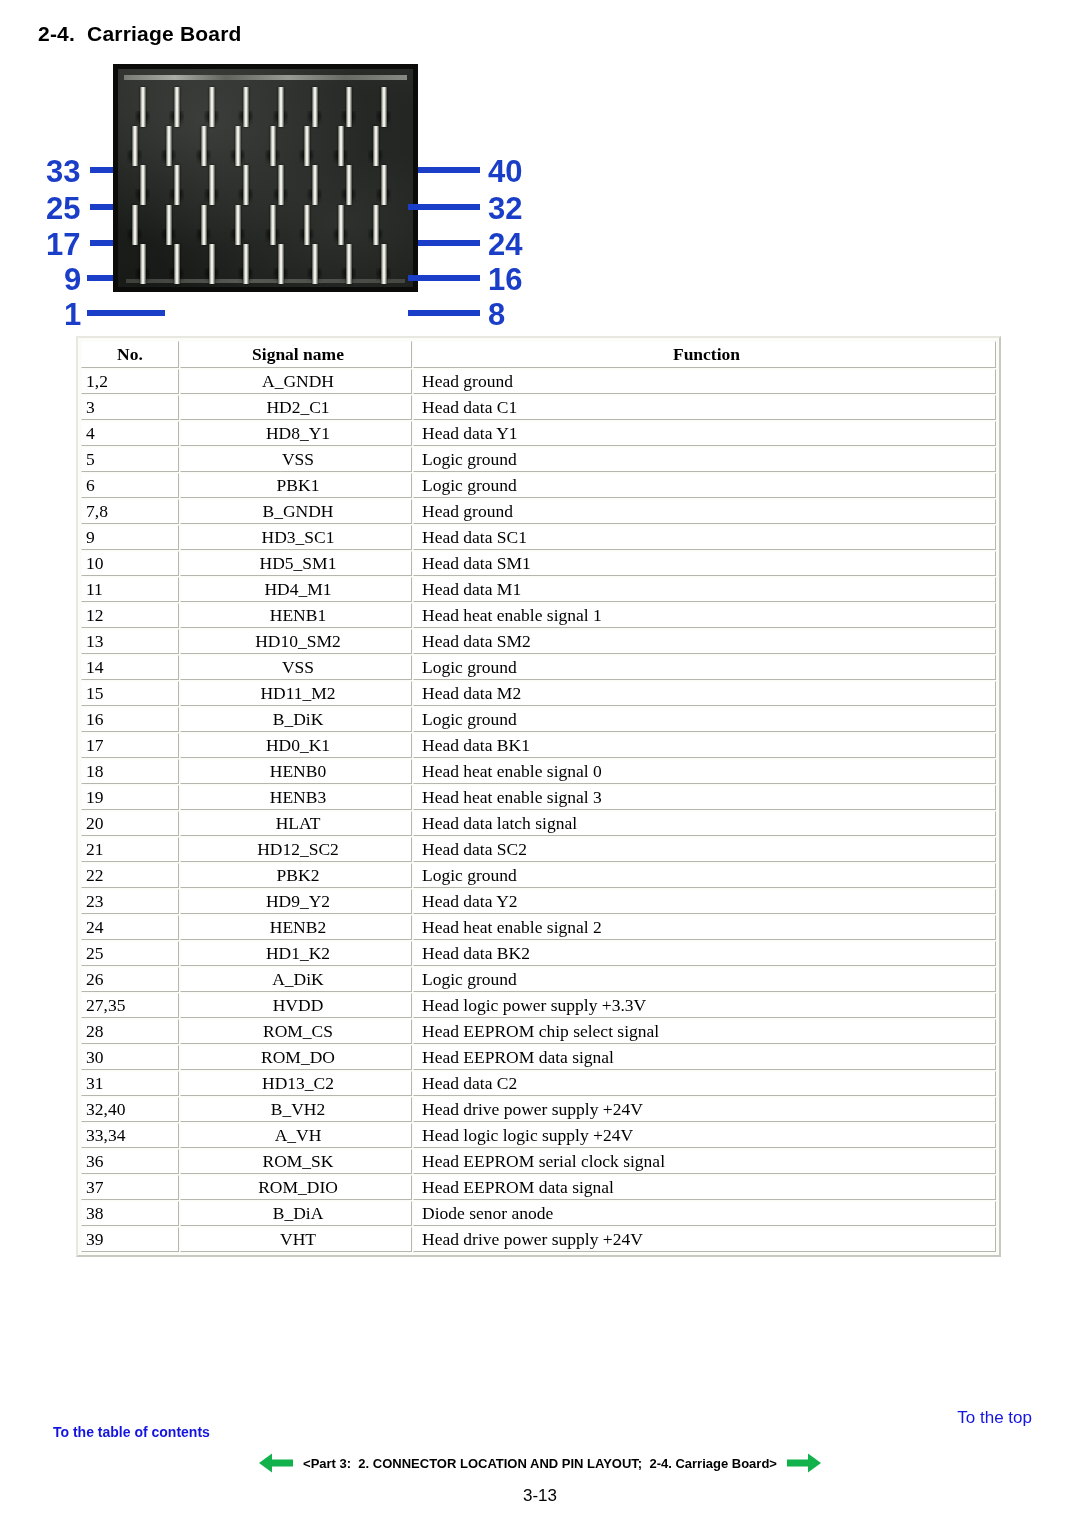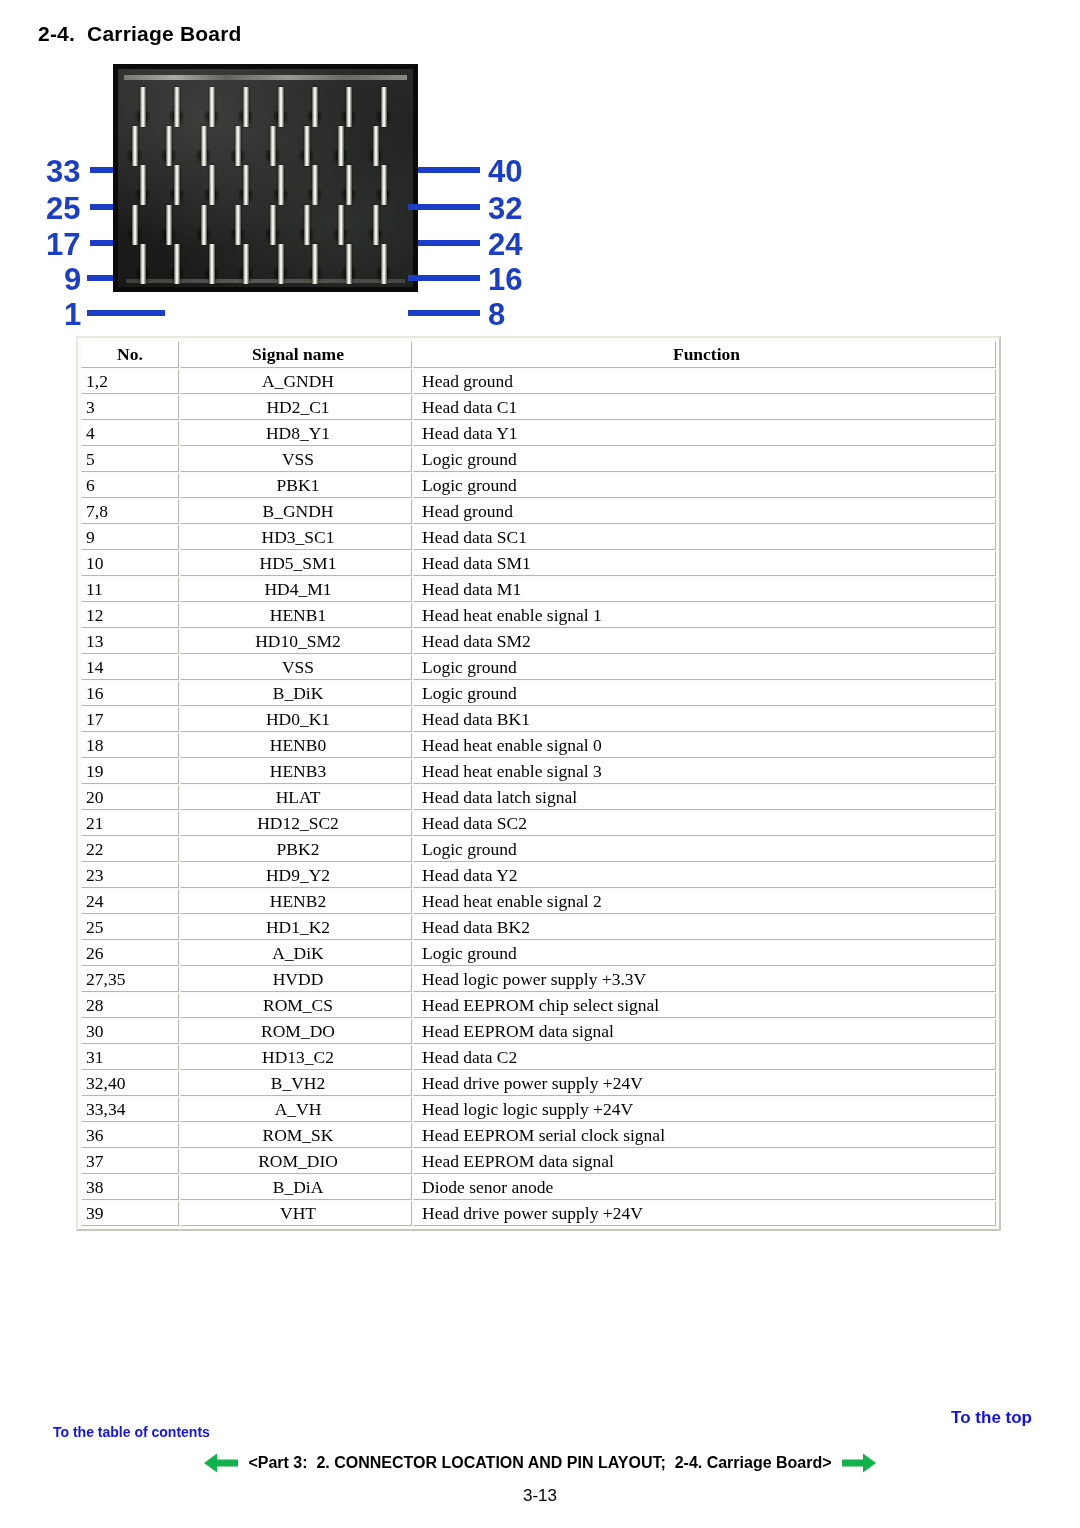--- a/index.html
+++ b/index.html
@@ -179,42 +179,42 @@
     font-size: 14px;
     color: #1414e0;
     white-space: pre;
     cursor: pointer;
   }
   .link-top {
     position: absolute;
     right: 48px;
     top: 0;
     font-family: "Liberation Sans", sans-serif;
-    font-weight: bold;
+    font-weight: normal;
     font-size: 17px;
     color: #1414e0;
     white-space: pre;
     cursor: pointer;
   }
 
   .breadcrumb-row {
     position: absolute;
     left: 0;
     top: 1448px;
     width: 1080px;
     height: 30px;
     display: flex;
     align-items: center;
     justify-content: center;
     gap: 10px;
   }
   .breadcrumb-text {
     font-family: "Liberation Sans", sans-serif;
     font-weight: bold;
-    font-size: 16px;
+    font-size: 13px;
     color: #000000;
     white-space: pre;
   }
   .arrow {
     display: inline-block;
     width: 34px;
     height: 22px;
     position: relative;
     flex: 0 0 auto;
   }
@@ -415,20 +415,25 @@
           <td class="col-no">13</td>
           <td class="col-sig">HD10_SM2</td>
           <td class="col-fun">Head data SM2</td>
         </tr>
         <tr>
           <td class="col-no">14</td>
           <td class="col-sig">VSS</td>
           <td class="col-fun">Logic ground</td>
         </tr>
         <tr>
+          <td class="col-no">15</td>
+          <td class="col-sig">HD11_M2</td>
+          <td class="col-fun">Head data M2</td>
+        </tr>
+        <tr>
           <td class="col-no">16</td>
           <td class="col-sig">B_DiK</td>
           <td class="col-fun">Logic ground</td>
         </tr>
         <tr>
           <td class="col-no">17</td>
           <td class="col-sig">HD0_K1</td>
           <td class="col-fun">Head data BK1</td>
         </tr>
         <tr>

